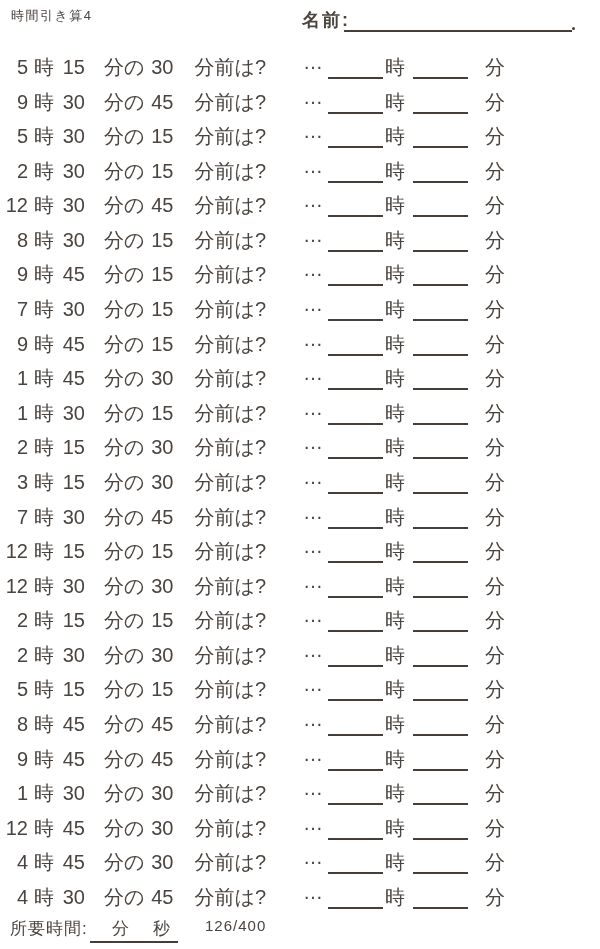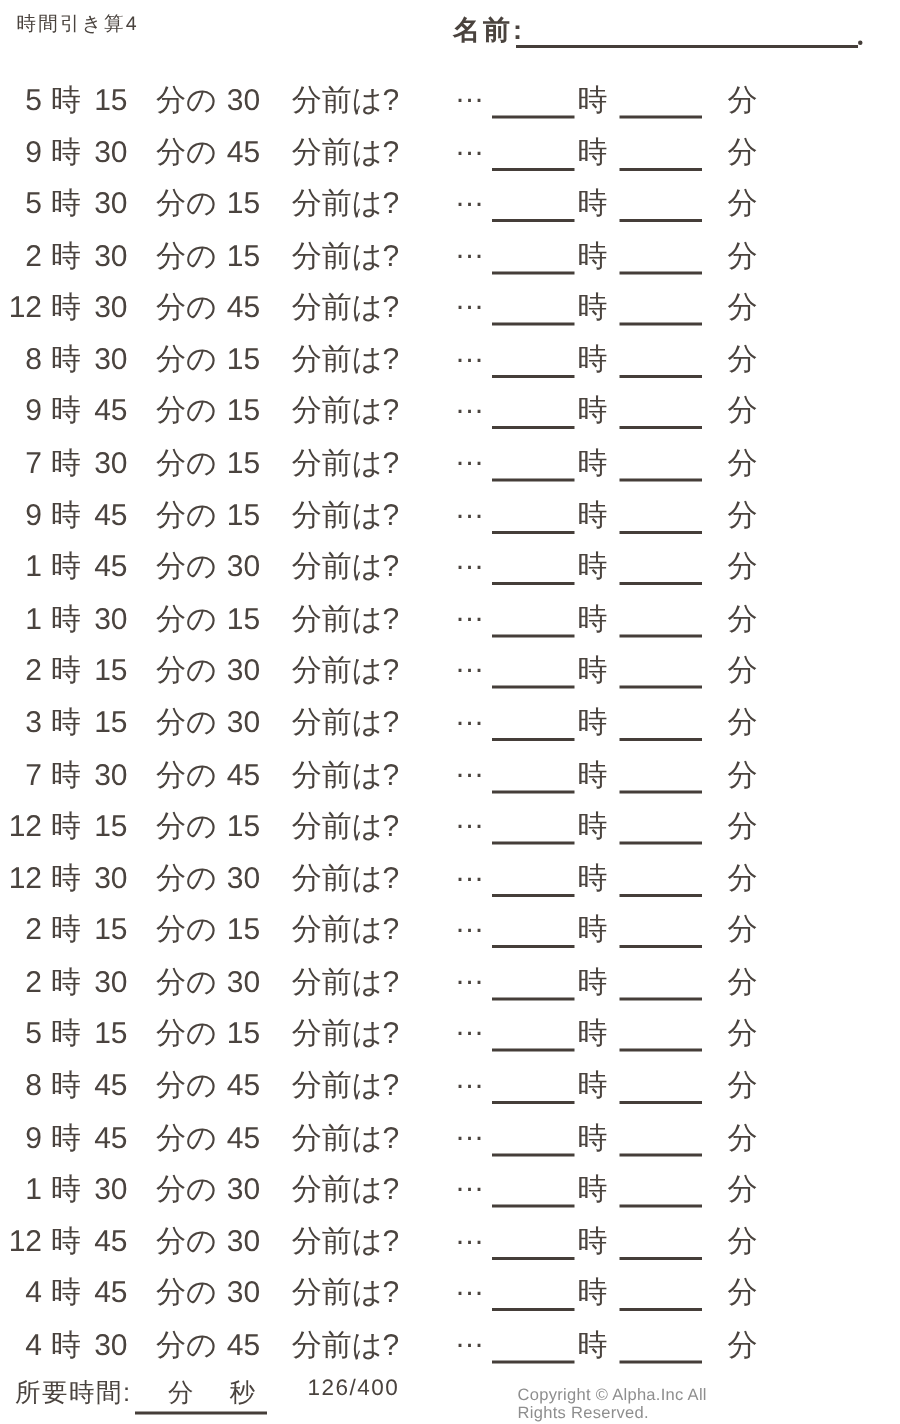--- a/index.html
+++ b/index.html
@@ -300,16 +300,15 @@
       <span class="au-m">分</span>
     </div>
   </div>
 
   <div class="footer">
     <span class="elapsed-label">所要時間:</span>
     <span class="elapsed-line"></span>
     <span class="elapsed-min">分</span>
     <span class="elapsed-sec">秒</span>
     <span class="page-number">126/400</span>
-    <span class="copyright">Copyright ©  Alpha.Inc All Rights Reserved.</span>
   </div>
 
 </div>
 
 </body></html>

